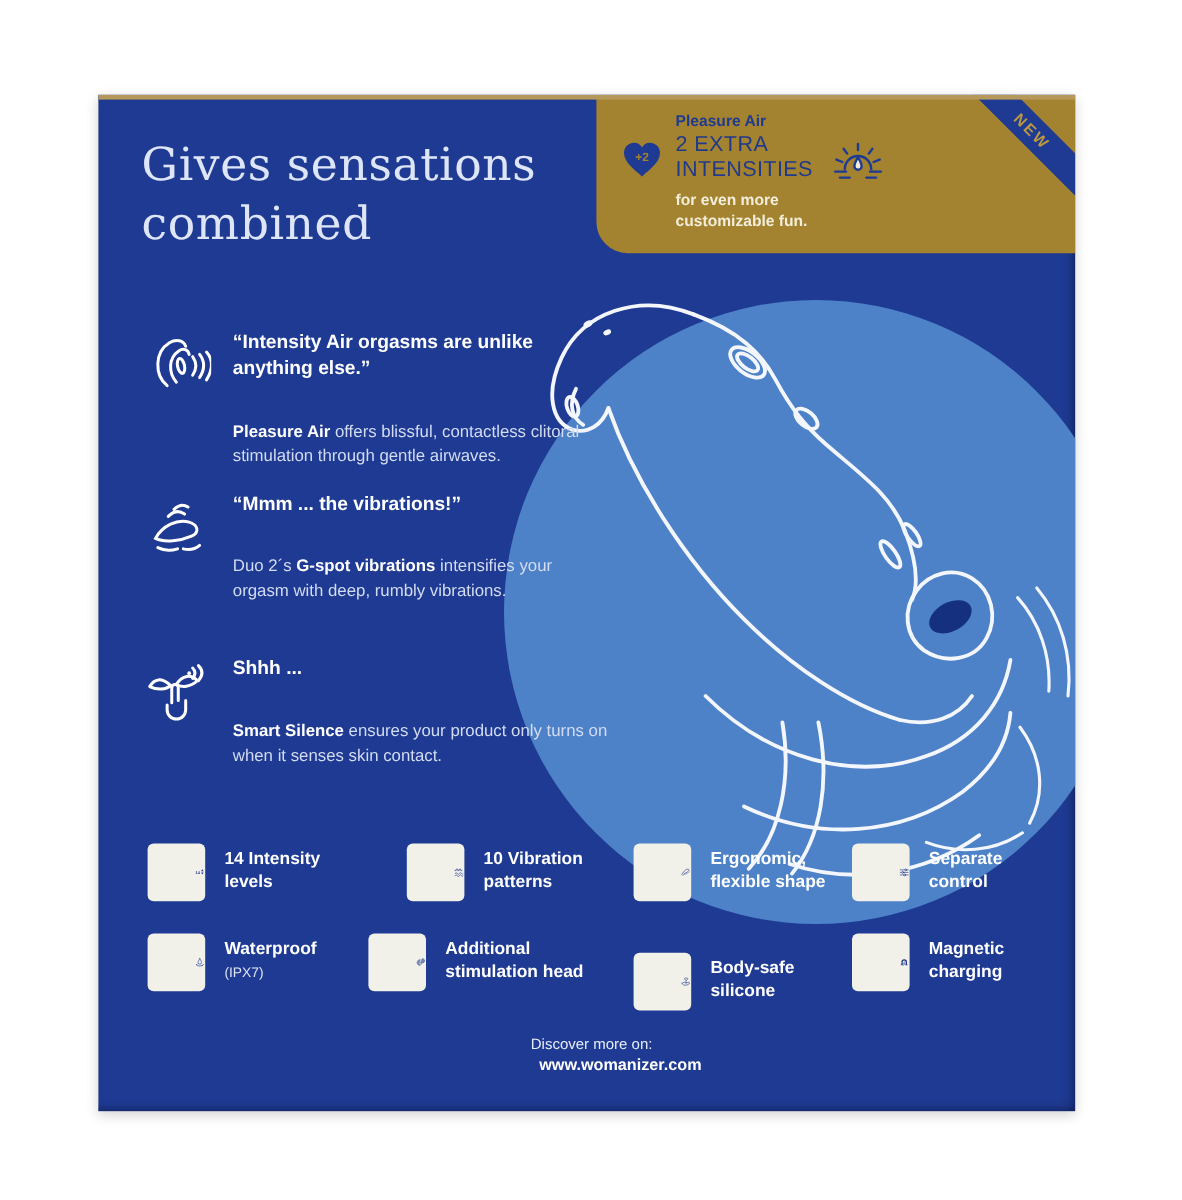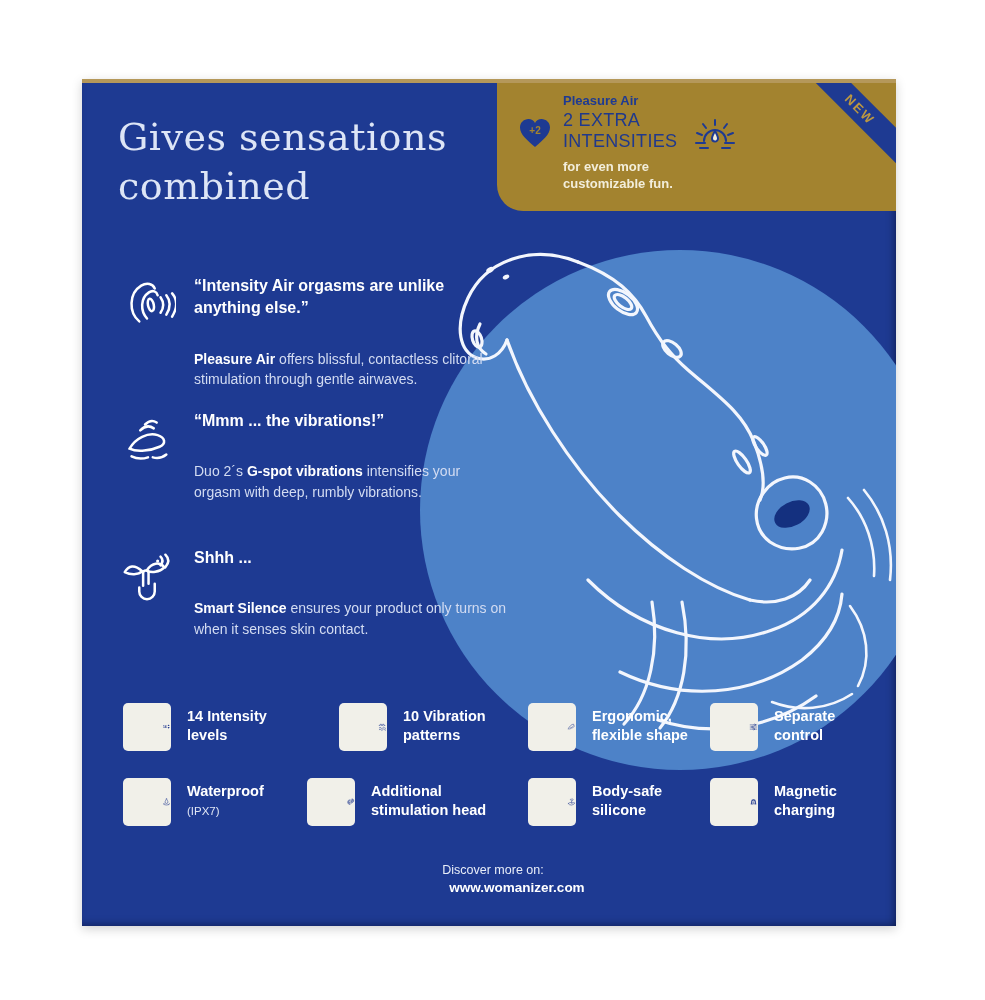--- a/index.html
+++ b/index.html
@@ -292,21 +292,21 @@
           <text x="20" y="12.3" font-size="4" font-weight="bold" fill="#21398f" stroke="none">S</text>
         </g>
       </svg>
     </div>
     <div class="flabel">
       <span>Additional</span><br>
       <span>stimulation head</span>
     </div>
   </div>
 
-  <div class="feat" style="left:446px;top:699px;">
+  <div class="feat" style="left:446px;top:715px;">
     <div class="tile">
       <svg width="34" height="34" viewBox="0 0 30 30">
         <g fill="none" stroke="#21398f" stroke-width="1.7" stroke-linecap="round" stroke-linejoin="round">
           <path d="M16,12 c-2,-1.8 -4.6,-3 -4.6,-5 c0,-2.3 3.4,-3.1 4.6,-0.8 c1.2,-2.3 4.6,-1.5 4.6,0.8 c0,2 -2.6,3.2 -4.6,5 Z"></path>
           <path d="M4,20 Q10,14.5 16,17 Q20,18.6 24,17"></path>
           <path d="M4,20 Q8,26 15,25.3 Q21.5,24.6 26,19.5"></path>
           <path d="M16,17 q2.5,2.5 -1,4.5"></path>
         </g>
       </svg>
     </div>

